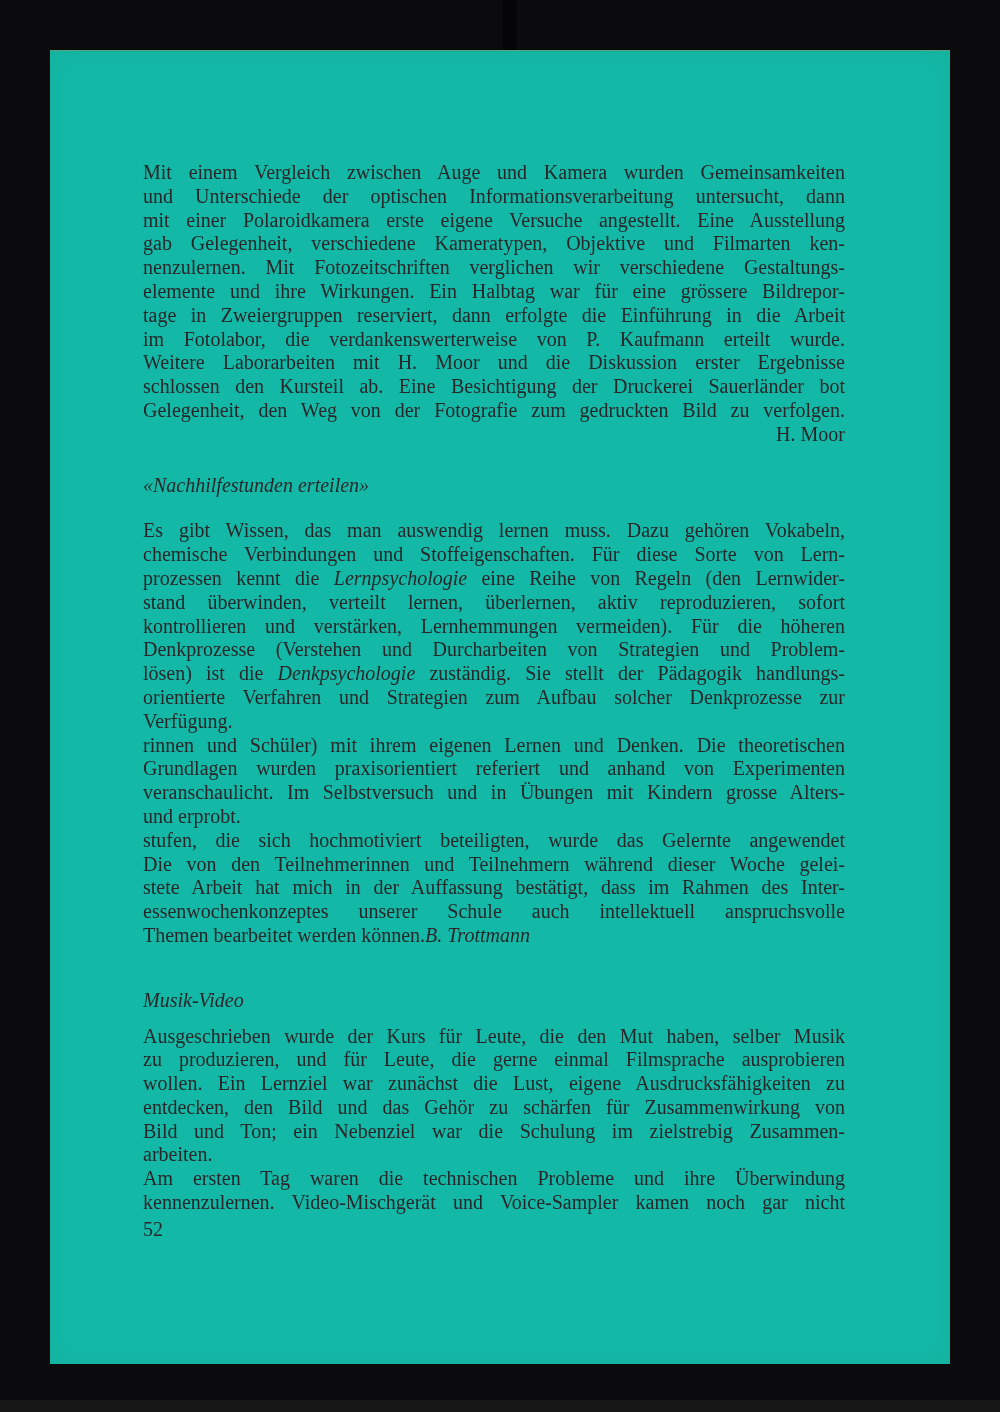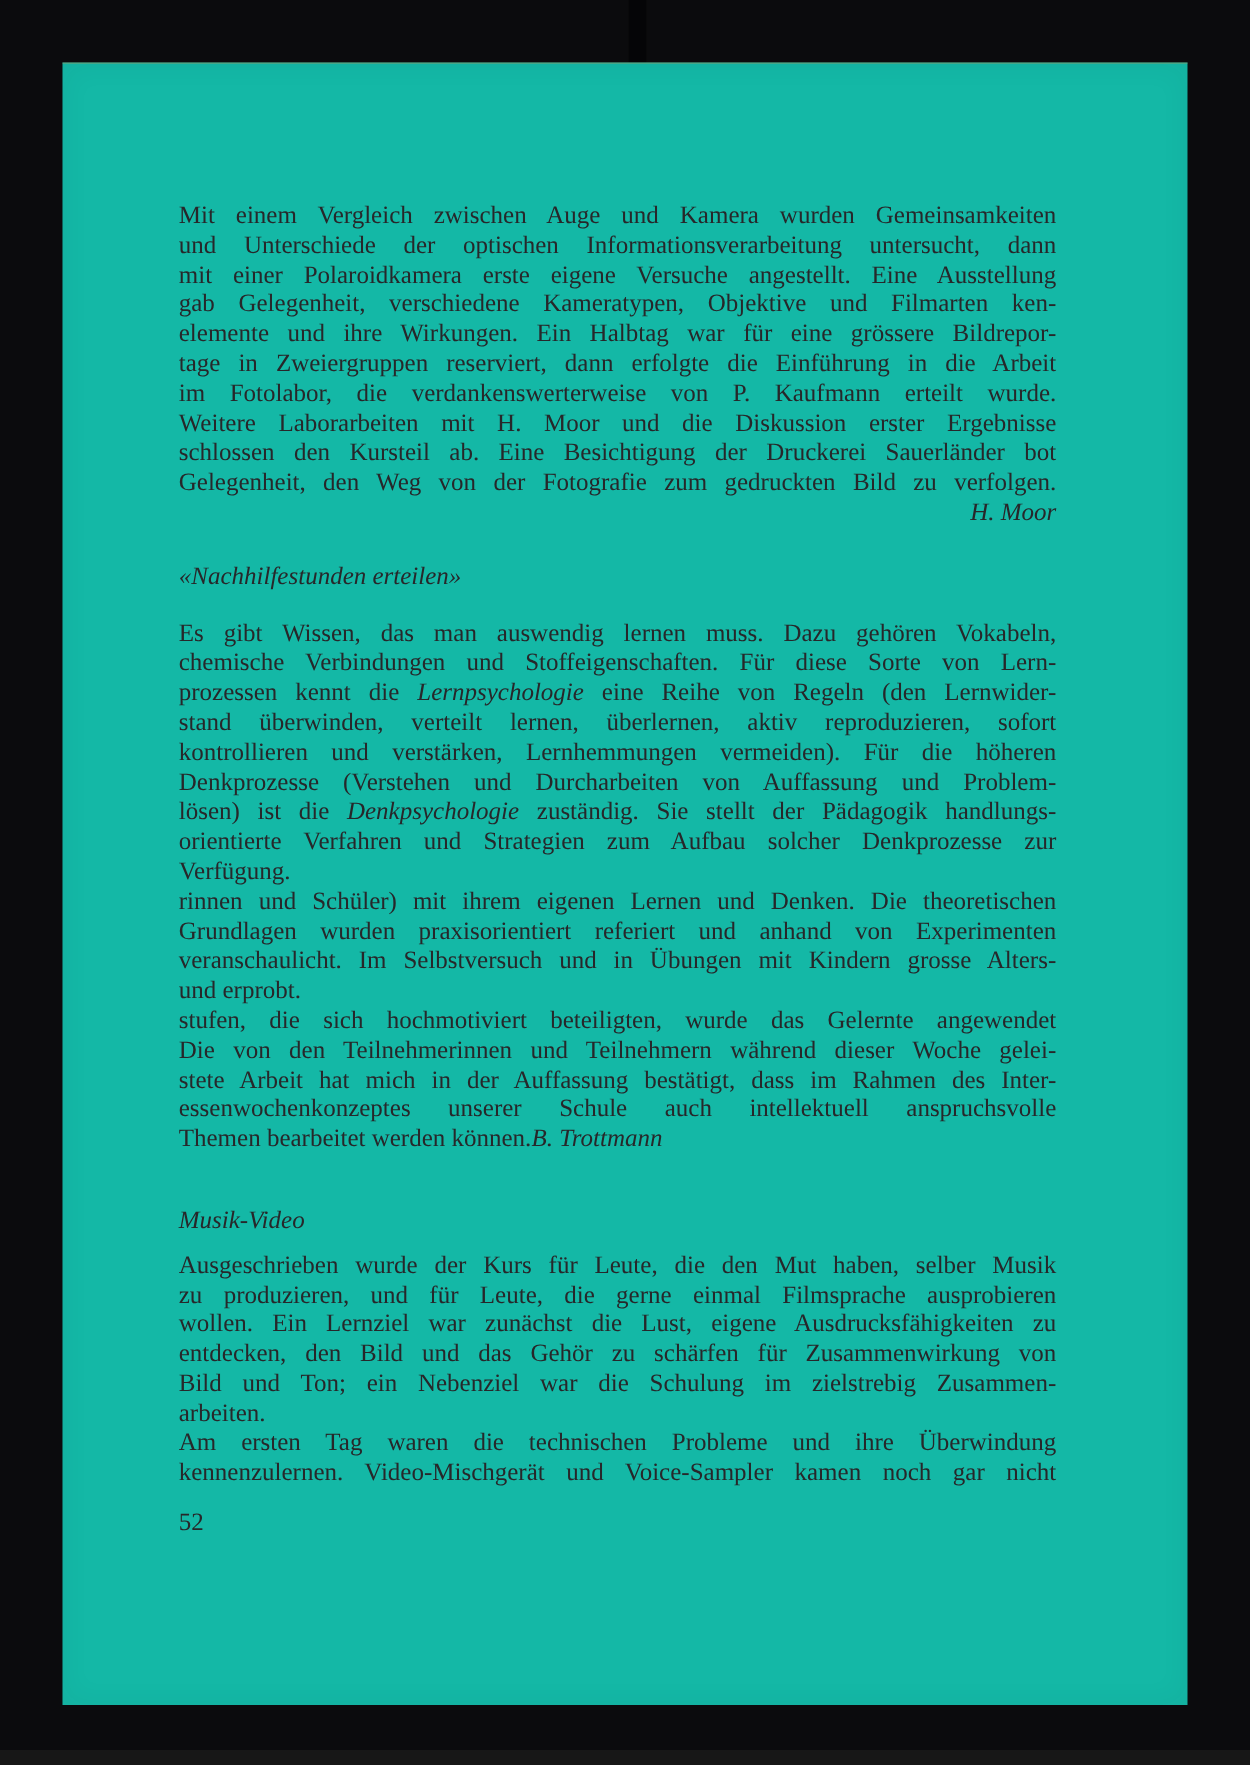--- a/index.html
+++ b/index.html
@@ -50,72 +50,72 @@
   .para .line {
     text-align: justify;
     text-align-last: justify;
   }
   .para .line.noj {
     text-align: right;
     text-align-last: left;
   }
   .signature {
     text-align: right;
-    font-style: italic;
   }
   .heading {
     font-style: italic;
   }
   .heading.mt-after-sig { margin-top: 27px; }
   .para.mt-after-h1 { margin-top: 22px; }
   .heading.mt-after-p2 { margin-top: 41px; }
   .para.mt-after-h2 { margin-top: 12px; }
   .closing-line {
     display: flex;
   }
   .closing-line .sig-part {
     font-style: italic;
   }
   .page-number {
-    margin-top: 16px;
+    margin-top: 3px;
   }
 </style>
 </head>
 <body>
 
 <div class="scan-canvas">
   <div class="binding-shadow"></div>
 
   <div class="paper">
     <div class="textblock">
 
       <div class="para">
           <div class="line"><span>Mit einem Vergleich zwischen Auge und Kamera wurden Gemeinsamkeiten</span></div>
           <div class="line"><span>und Unterschiede der optischen Informationsverarbeitung untersucht, dann</span></div>
           <div class="line"><span>mit einer Polaroidkamera erste eigene Versuche angestellt. Eine Ausstellung</span></div>
           <div class="line"><span>gab Gelegenheit, verschiedene Kameratypen, Objektive und Filmarten ken-</span></div>
+          <div class="line"><span>nenzulernen. Mit Fotozeitschriften verglichen wir verschiedene Gestaltungs-</span></div>
           <div class="line"><span>elemente und ihre Wirkungen. Ein Halbtag war für eine grössere Bildrepor-</span></div>
           <div class="line"><span>tage in Zweiergruppen reserviert, dann erfolgte die Einführung in die Arbeit</span></div>
           <div class="line"><span>im Fotolabor, die verdankenswerterweise von P. Kaufmann erteilt wurde.</span></div>
           <div class="line"><span>Weitere Laborarbeiten mit H. Moor und die Diskussion erster Ergebnisse</span></div>
           <div class="line"><span>schlossen den Kursteil ab. Eine Besichtigung der Druckerei Sauerländer bot</span></div>
           <div class="line"><span>Gelegenheit, den Weg von der Fotografie zum gedruckten Bild zu verfolgen.</span></div>
         </div>
 
       <div class="signature">H. Moor</div>
 
       <div class="heading mt-after-sig">«Nachhilfestunden erteilen»</div>
 
       <div class="para mt-after-h1">
           <div class="line"><span>Es gibt Wissen, das man auswendig lernen muss. Dazu gehören Vokabeln,</span></div>
           <div class="line"><span>chemische Verbindungen und Stoffeigenschaften. Für diese Sorte von Lern-</span></div>
           <div class="line"><span>prozessen kennt die </span><i>Lernpsychologie</i><span> eine Reihe von Regeln (den Lernwider-</span></div>
           <div class="line"><span>stand überwinden, verteilt lernen, überlernen, aktiv reproduzieren, sofort</span></div>
           <div class="line"><span>kontrollieren und verstärken, Lernhemmungen vermeiden). Für die höheren</span></div>
-          <div class="line"><span>Denkprozesse (Verstehen und Durcharbeiten von Auffassung und Problem-</span></div>
+          <div class="line"><span>Denkprozesse (Verstehen und Durcharbeiten von Strategien und Problem-</span></div>
           <div class="line"><span>lösen) ist die </span><i>Denkpsychologie</i><span> zuständig. Sie stellt der Pädagogik handlungs-</span></div>
           <div class="line"><span>orientierte Verfahren und Strategien zum Aufbau solcher Denkprozesse zur</span></div>
           <div class="line noj"><span>Verfügung.</span></div>
           <div class="line"><span>rinnen und Schüler) mit ihrem eigenen Lernen und Denken. Die theoretischen</span></div>
           <div class="line"><span>Grundlagen wurden praxisorientiert referiert und anhand von Experimenten</span></div>
           <div class="line"><span>veranschaulicht. Im Selbstversuch und in Übungen mit Kindern grosse Alters-</span></div>
           <div class="line noj"><span>und erprobt.</span></div>
           <div class="line"><span>stufen, die sich hochmotiviert beteiligten, wurde das Gelernte angewendet</span></div>
           <div class="line"><span>Die von den Teilnehmerinnen und Teilnehmern während dieser Woche gelei-</span></div>
           <div class="line"><span>stete Arbeit hat mich in der Auffassung bestätigt, dass im Rahmen des Inter-</span></div>

